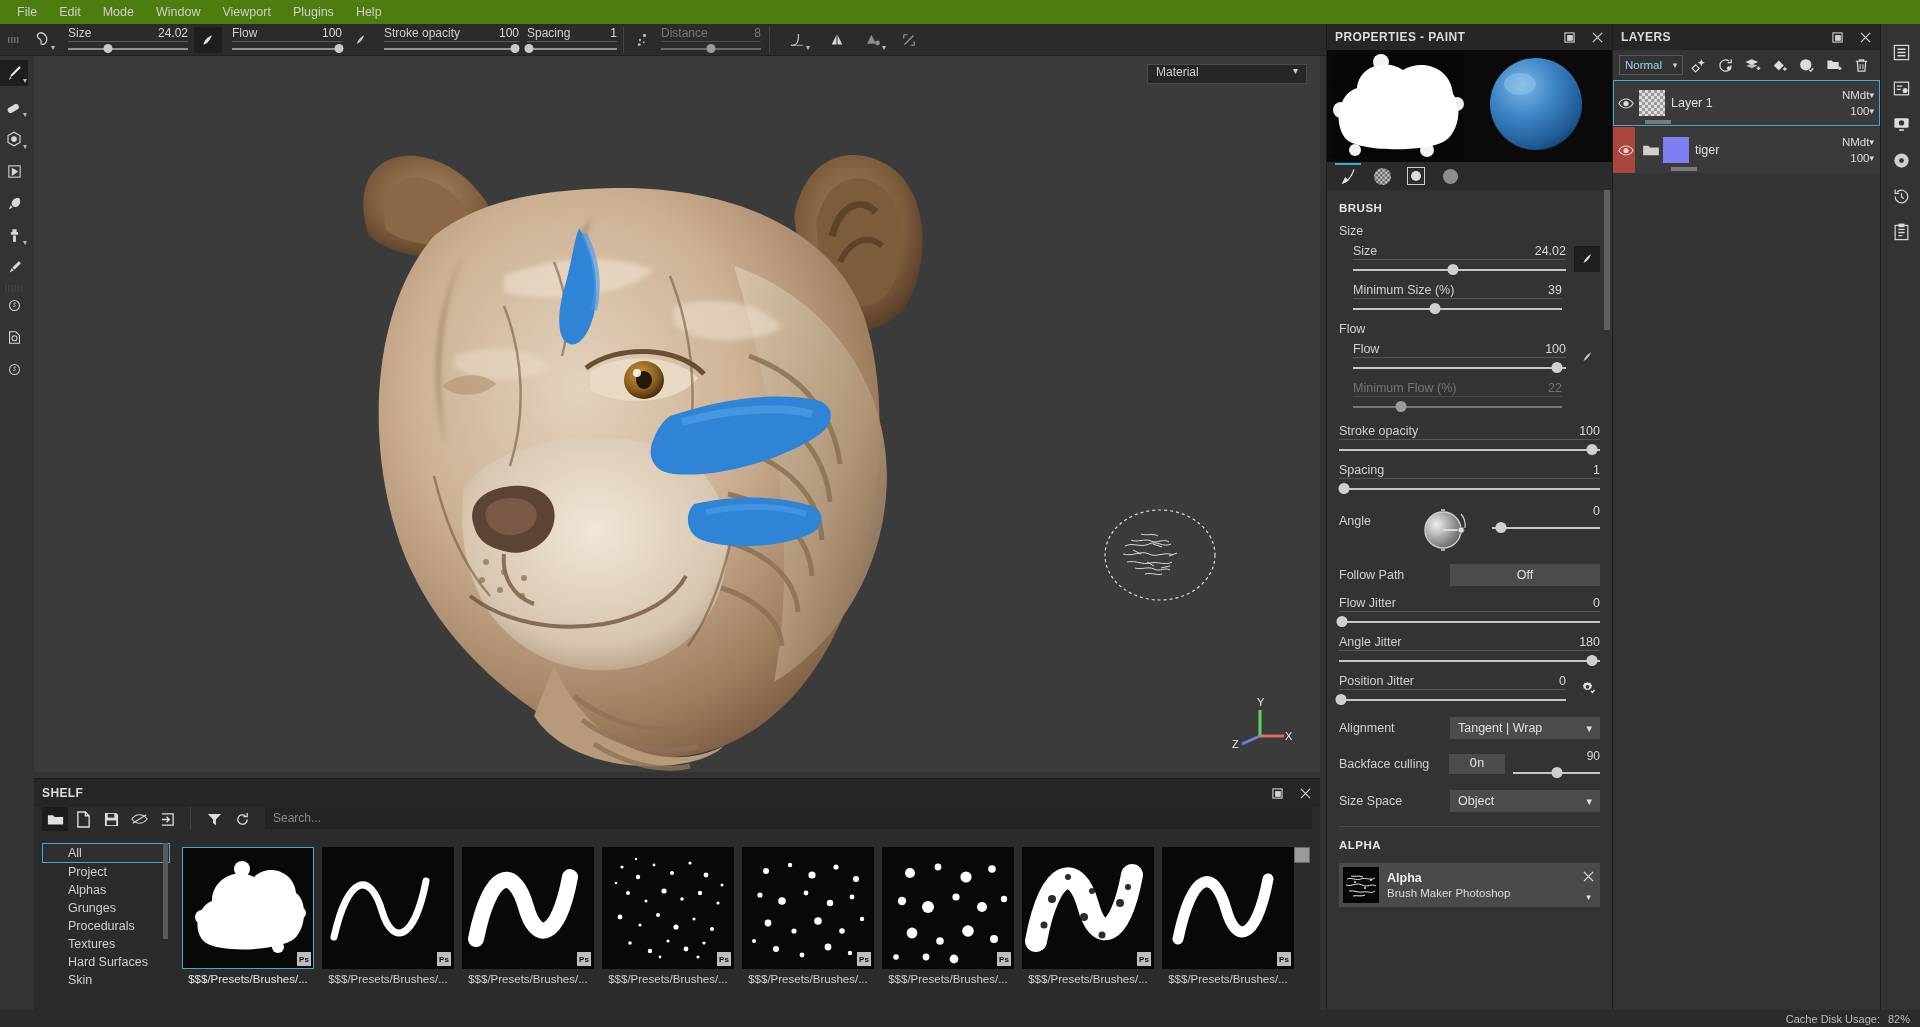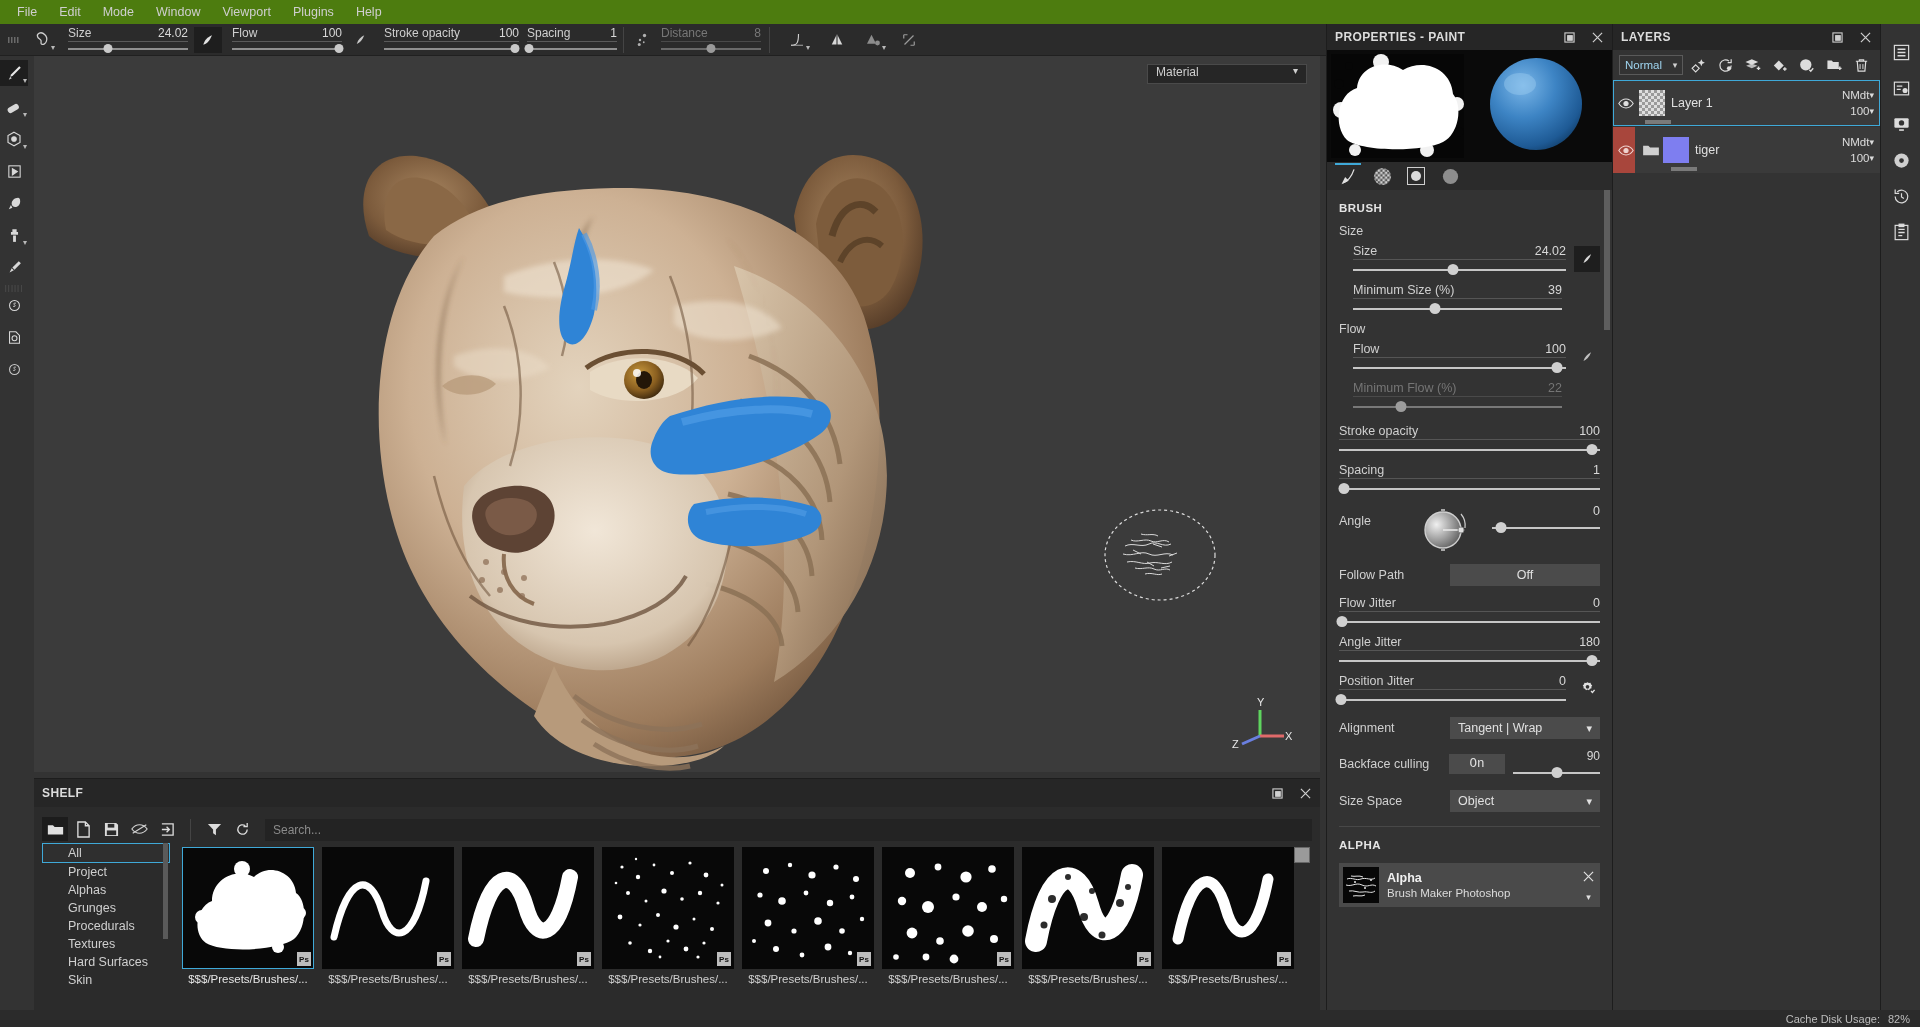--- a/index.html
+++ b/index.html
@@ -48,21 +48,21 @@
   #matdd .cv { margin-left:auto; font-size:10px; }
   #gizmo { position:absolute; right:26px; bottom:18px; width:62px; height:58px; }
   #brushcur { position:absolute; left:1067px; top:450px; width:118px; height:98px; }
 
   
   #shelf { position:absolute; left:34px; top:778px; width:1286px; height:249px; background:#2b2b2b; border-top:1px solid #1d1d1d; }
   #shelfhdr { height:28px; display:flex; align-items:center; padding:0 8px; background:#262626; }
   #shelfhdr .title { font-size:12px; font-weight:bold; color:#dcdcdc; letter-spacing:.4px; }
   .hdr-btns { margin-left:auto; display:flex; align-items:center; gap:14px; }
   .hdr-btn { width:14px; height:14px; display:flex; align-items:center; justify-content:center; color:#cfcfcf; }
-  #shelftools { height:34px; display:flex; align-items:flex-end; padding:0 8px; gap:2px; }
+  #shelftools { height:34px; display:flex; align-items:flex-start; padding:0 8px; gap:2px; }
   .sh-icon { width:26px; height:24px; display:flex; align-items:center; justify-content:center; }
   .sh-icon.active { background:#1c1c1c; }
   .sh-sep { width:1px; height:22px; background:#444; margin:0 8px; }
   #searchbox { flex:1; height:22px; background:#232323; margin-left:8px; display:flex; align-items:center;
      padding:0 8px; font-size:12px; color:#8a8a8a; }
   #shelfbody { display:flex; height:187px; padding:0 0 0 8px; }
   #cats { width:128px; background:#2b2b2b; padding-top:2px; position:relative; }
   .cat { font-size:12.5px; color:#cfcfcf; padding:2px 0 2px 26px; }
   .cat.sel { border:1px solid #3fa9d8; background:#2f2f2f; padding-left:25px; }
   #catscroll { position:absolute; right:2px; top:2px; width:5px; height:96px; background:#5a5a5a; }

